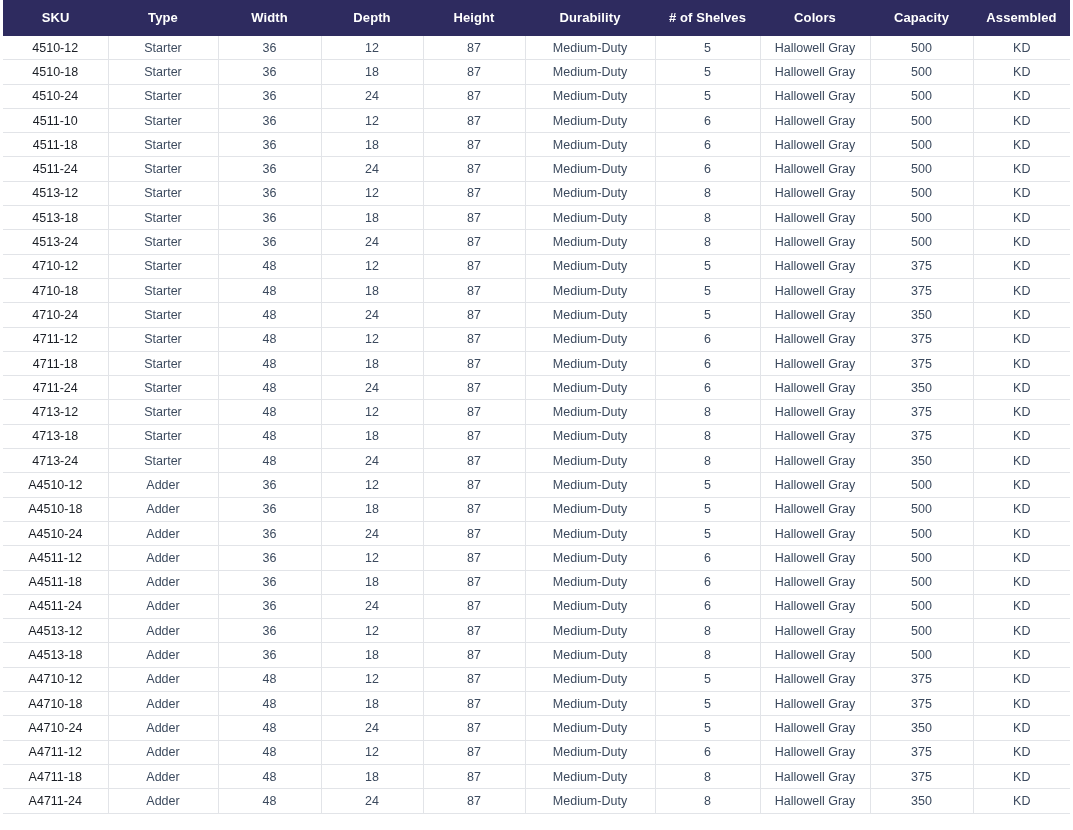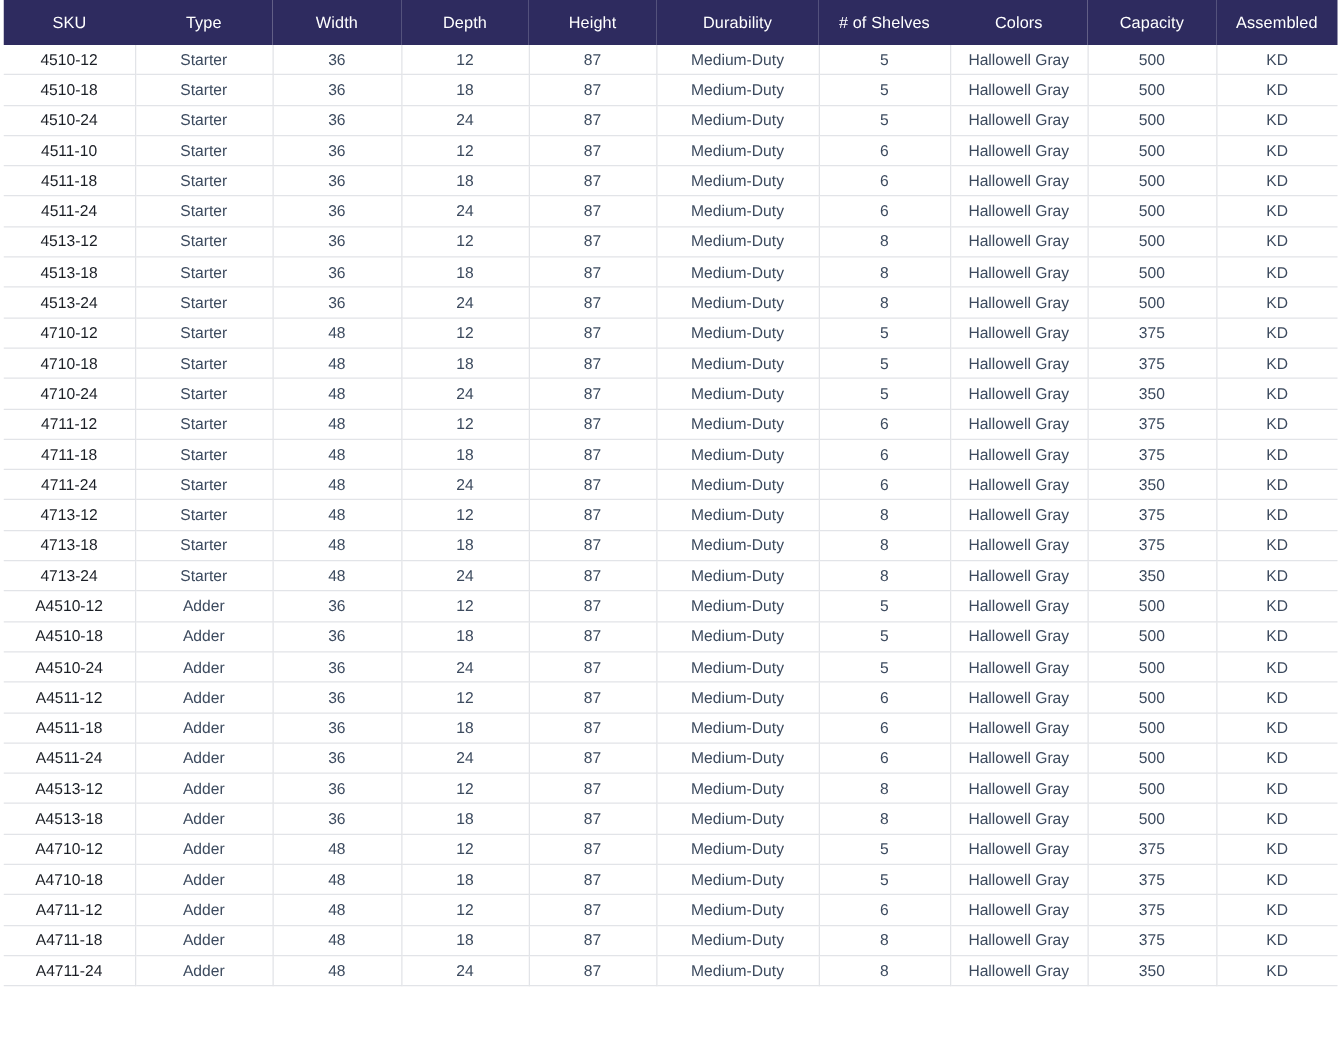--- a/index.html
+++ b/index.html
@@ -23,21 +23,21 @@
   }
   table.spec-table {
     border-collapse: collapse;
     table-layout: fixed;
     width: 1067px;
     font-size: 12.5px;
   }
   table.spec-table thead th {
     background: #2e2b5f;
     color: #ffffff;
-    font-weight: normal;
+    font-weight: bold;
     font-size: 13px;
     height: 36px;
     line-height: 36px;
     padding: 0;
     text-align: center;
     vertical-align: middle;
     border: none;
     white-space: nowrap;
     letter-spacing: 0.1px;
   }
@@ -435,20 +435,32 @@
           <td>48</td>
           <td>18</td>
           <td>87</td>
           <td>Medium-Duty</td>
           <td>5</td>
           <td>Hallowell Gray</td>
           <td>375</td>
           <td>KD</td>
         </tr>
         <tr>
+          <td class="sku-cell">A4710-24</td>
+          <td>Adder</td>
+          <td>48</td>
+          <td>24</td>
+          <td>87</td>
+          <td>Medium-Duty</td>
+          <td>5</td>
+          <td>Hallowell Gray</td>
+          <td>350</td>
+          <td>KD</td>
+        </tr>
+        <tr>
           <td class="sku-cell">A4711-12</td>
           <td>Adder</td>
           <td>48</td>
           <td>12</td>
           <td>87</td>
           <td>Medium-Duty</td>
           <td>6</td>
           <td>Hallowell Gray</td>
           <td>375</td>
           <td>KD</td>

